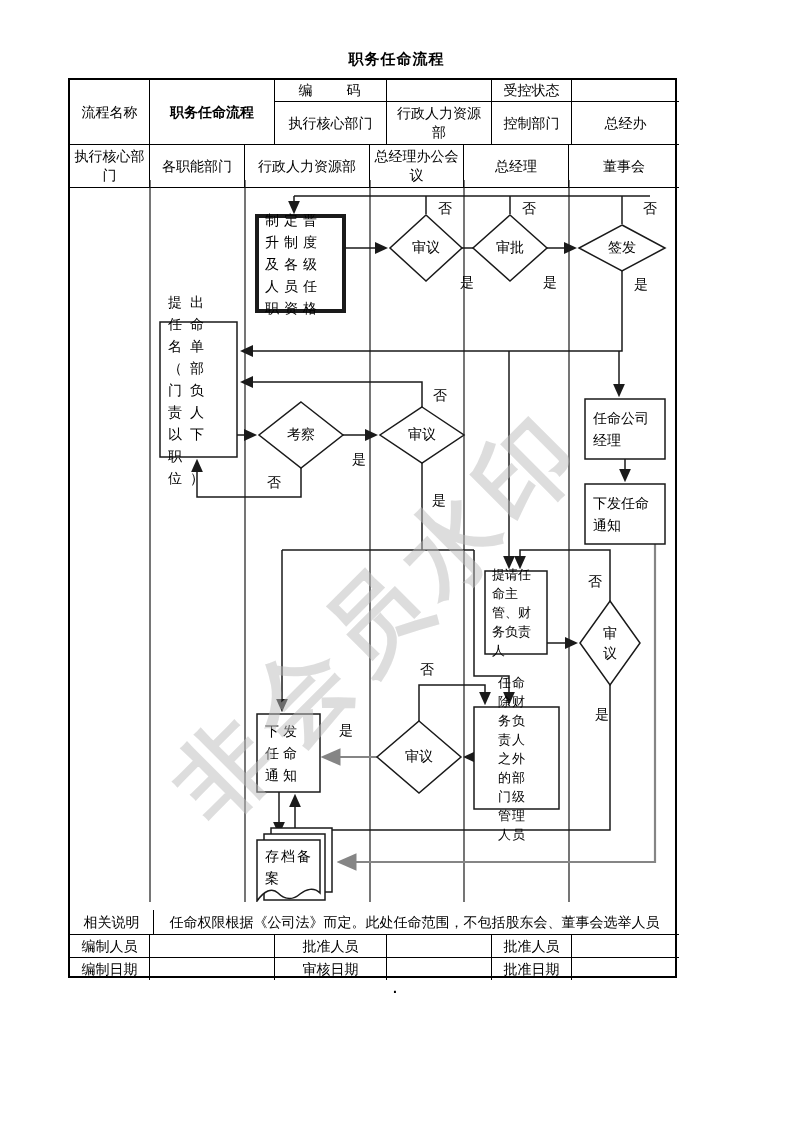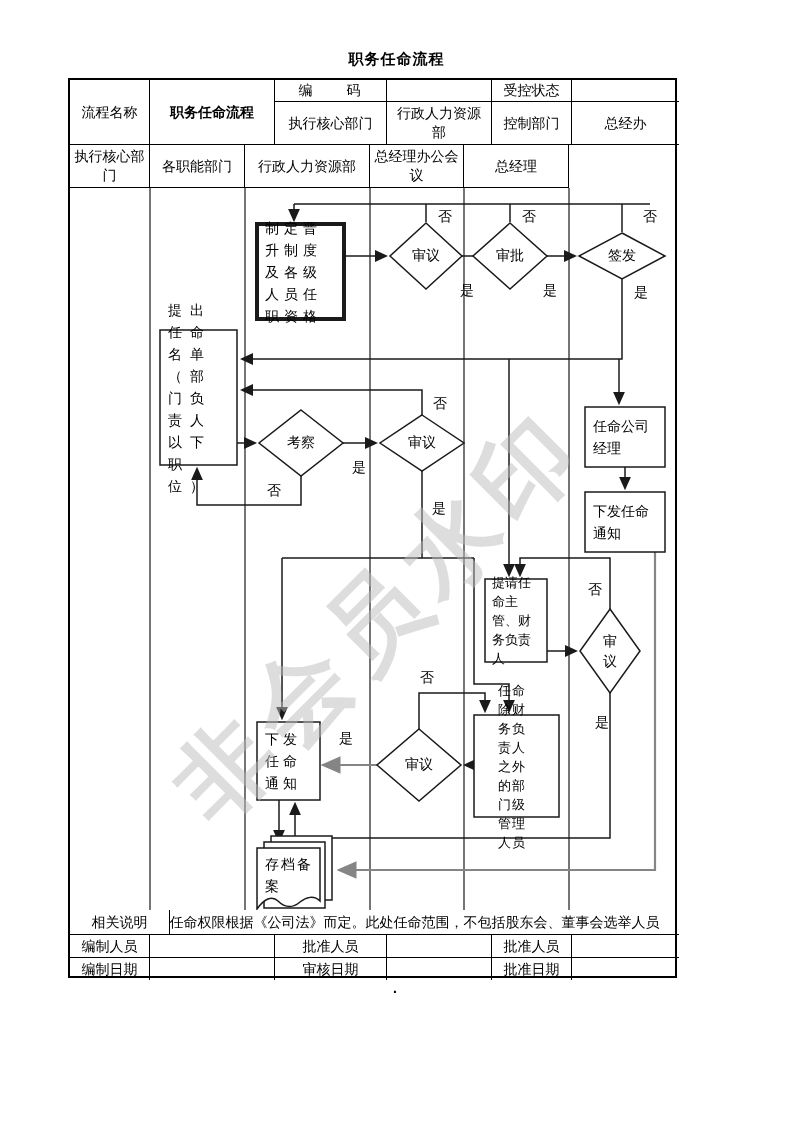--- a/index.html
+++ b/index.html
@@ -11,21 +11,21 @@
   #tbl{position:absolute;left:68px;top:78px;width:609px;height:900px;
        border:2px solid #000;box-sizing:border-box;}
   .cell{position:absolute;box-sizing:border-box;border-right:1.5px solid #000;
         border-bottom:1.5px solid #000;display:flex;align-items:center;justify-content:center;
         font-size:14px;text-align:center;line-height:1.35;padding:1px 4px;}
   .cell.noR{border-right:none;}
   .cell.noB{border-bottom:none;}
   .bold{font-weight:bold;}
   .code-label{letter-spacing:2px;}
   
-  #flow{position:absolute;left:0;top:108px;width:609px;height:722px;}
+  #flow{position:absolute;left:0;top:100px;width:609px;height:722px;}
   #flow svg{position:absolute;left:0;top:0;}
   .nlabel{position:absolute;transform:translate(-50%,-50%);font-size:14px;white-space:nowrap;}
   .boxtext{position:absolute;font-size:14px;line-height:22px;box-sizing:border-box;
            display:flex;align-items:center;}
   .boxtext > div{width:100%;}
   .yesno{position:absolute;transform:translate(-50%,-50%);font-size:14px;}
   
   #watermark{position:absolute;left:380px;top:618px;transform:translate(-50%,-50%) rotate(-45deg);
              font-size:96px;color:#bdbdbd;opacity:0.5;letter-spacing:10px;white-space:nowrap;
              pointer-events:none;z-index:9;font-weight:bold;}
@@ -52,20 +52,21 @@
     <div class="cell" style="left:205px;top:22px;width:112px;height:43px;">执行核心部门</div>
     <div class="cell" style="left:317px;top:22px;width:105px;height:43px;padding:1px 7px;">行政人力资源部</div>
     <div class="cell" style="left:422px;top:22px;width:80px;height:43px;">控制部门</div>
     <div class="cell noR" style="left:502px;top:22px;width:107px;height:43px;">总经办</div>
 
     <div class="cell" style="left:0;top:65px;width:80px;height:43px;">执行核心部门</div>
     <div class="cell" style="left:80px;top:65px;width:95px;height:43px;">各职能部门</div>
     <div class="cell" style="left:175px;top:65px;width:125px;height:43px;">行政人力资源部</div>
     <div class="cell" style="left:394px;top:65px;width:105px;height:43px;">总经理</div>
     <div class="cell" style="left:300px;top:65px;width:94px;height:43px;">总经理办公会议</div>
+    <div class="cell noR" style="left:499px;top:65px;width:110px;height:43px;">董事会</div>
 
 
     <div id="flow">
       <svg width="609" height="722" viewBox="0 0 609 722">
         <defs>
           <marker id="ah" markerWidth="9" markerHeight="8" refX="7.5" refY="4" orient="auto">
             <path d="M0,0 L9,4 L0,8 Z" fill="#1a1a1a"></path>
           </marker>
           <marker id="ahg" markerWidth="9" markerHeight="8" refX="7.5" refY="4" orient="auto">
             <path d="M0,0 L9,4 L0,8 Z" fill="#858585"></path>
@@ -180,21 +181,21 @@
       <div class="yesno" style="left:370px;top:216px;">否</div>
       <div class="yesno" style="left:289px;top:280px;">是</div>
       <div class="yesno" style="left:204px;top:303px;">否</div>
       <div class="yesno" style="left:369px;top:321px;">是</div>
       <div class="yesno" style="left:525px;top:402px;">否</div>
       <div class="yesno" style="left:532px;top:535px;">是</div>
       <div class="yesno" style="left:357px;top:490px;">否</div>
       <div class="yesno" style="left:276px;top:551px;">是</div>
     </div>
 
-    <div class="cell" style="left:0;top:830px;width:100px;height:25px;">相关说明</div>
+    <div class="cell" style="left:0;top:830px;width:84px;height:25px;">相关说明</div>
     <div class="cell noR" style="left:80px;top:830px;width:529px;height:25px;">任命权限根据《公司法》而定。此处任命范围，不包括股东会、董事会选举人员</div>
 
     <div class="cell" style="left:0;top:855px;width:80px;height:23px;">编制人员</div>
     <div class="cell" style="left:80px;top:855px;width:125px;height:23px;"></div>
     <div class="cell" style="left:205px;top:855px;width:112px;height:23px;">批准人员</div>
     <div class="cell" style="left:317px;top:855px;width:105px;height:23px;"></div>
     <div class="cell" style="left:422px;top:855px;width:80px;height:23px;">批准人员</div>
     <div class="cell noR" style="left:502px;top:855px;width:107px;height:23px;"></div>
 
     <div class="cell noB" style="left:0;top:878px;width:80px;height:22px;">编制日期</div>

